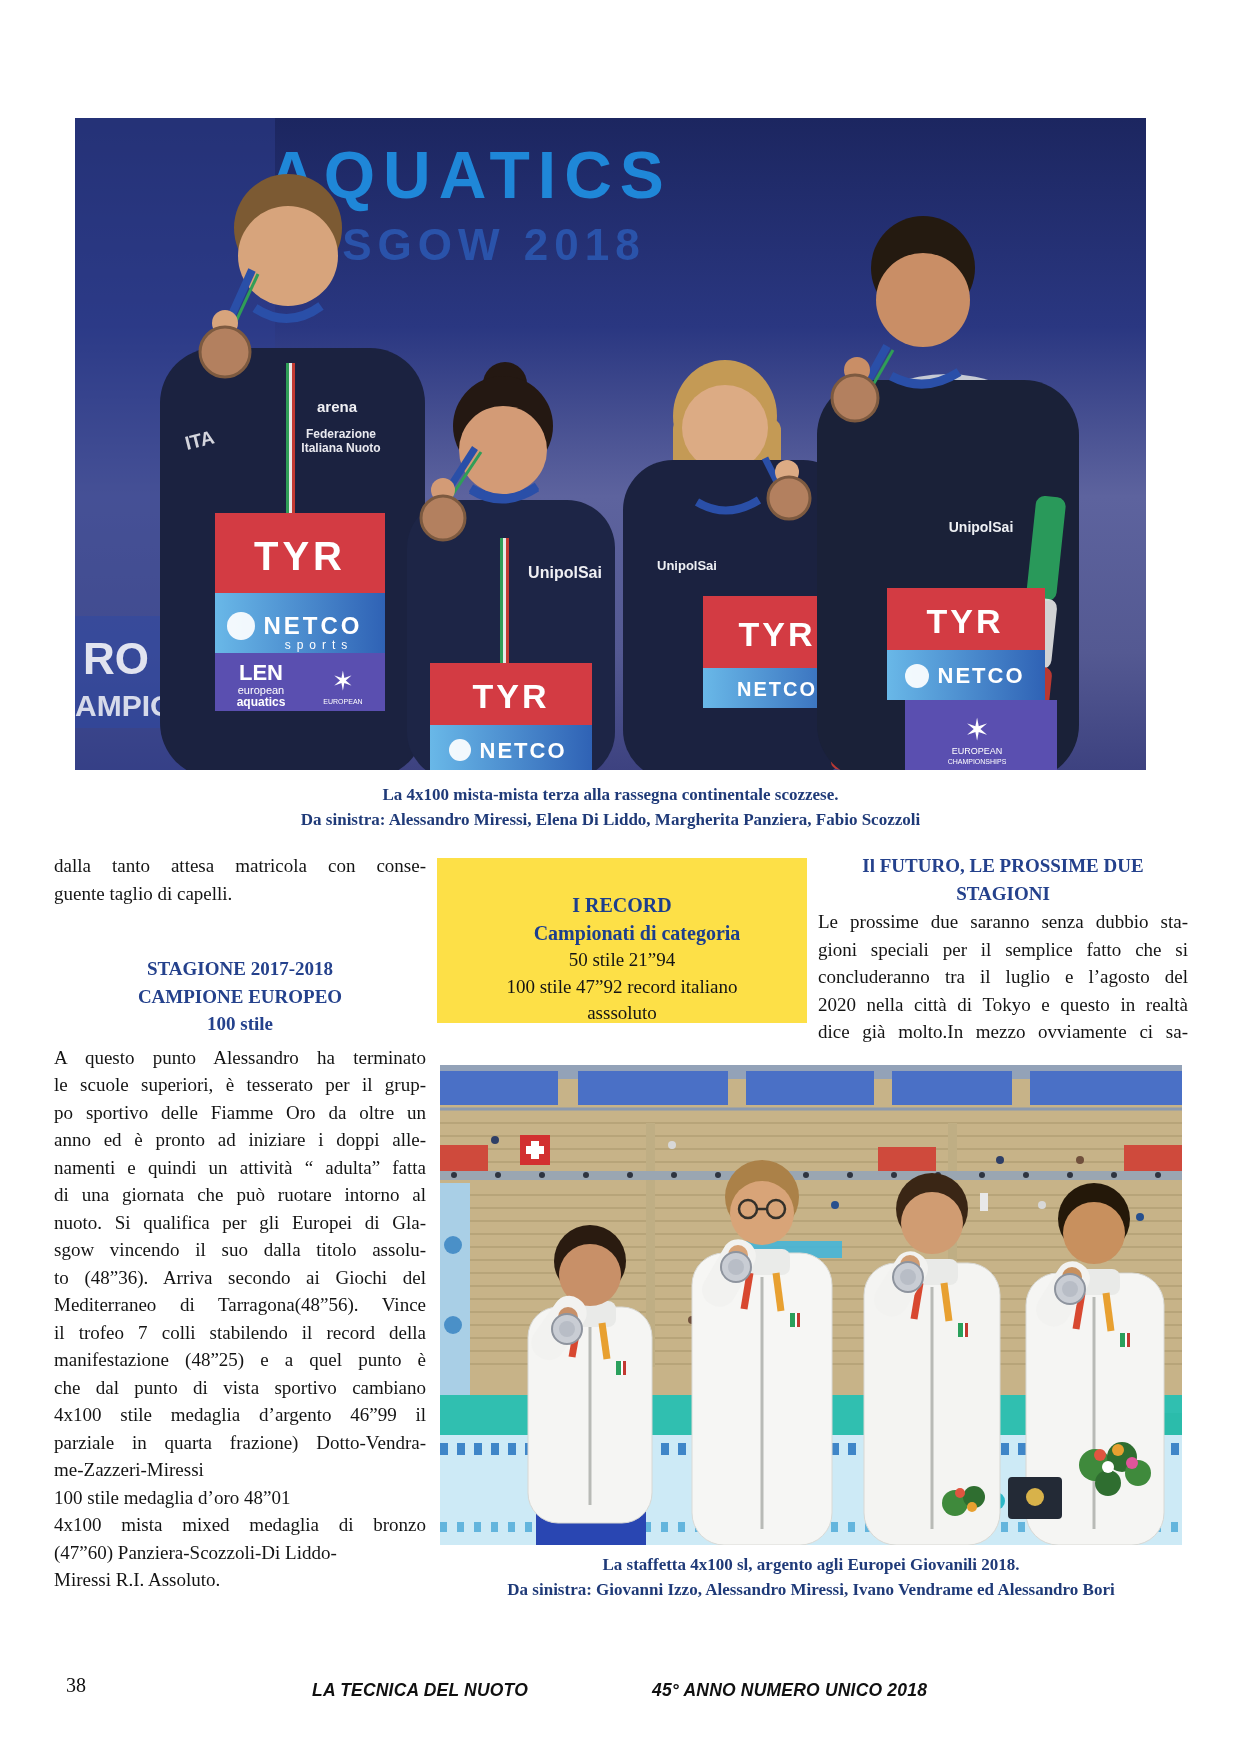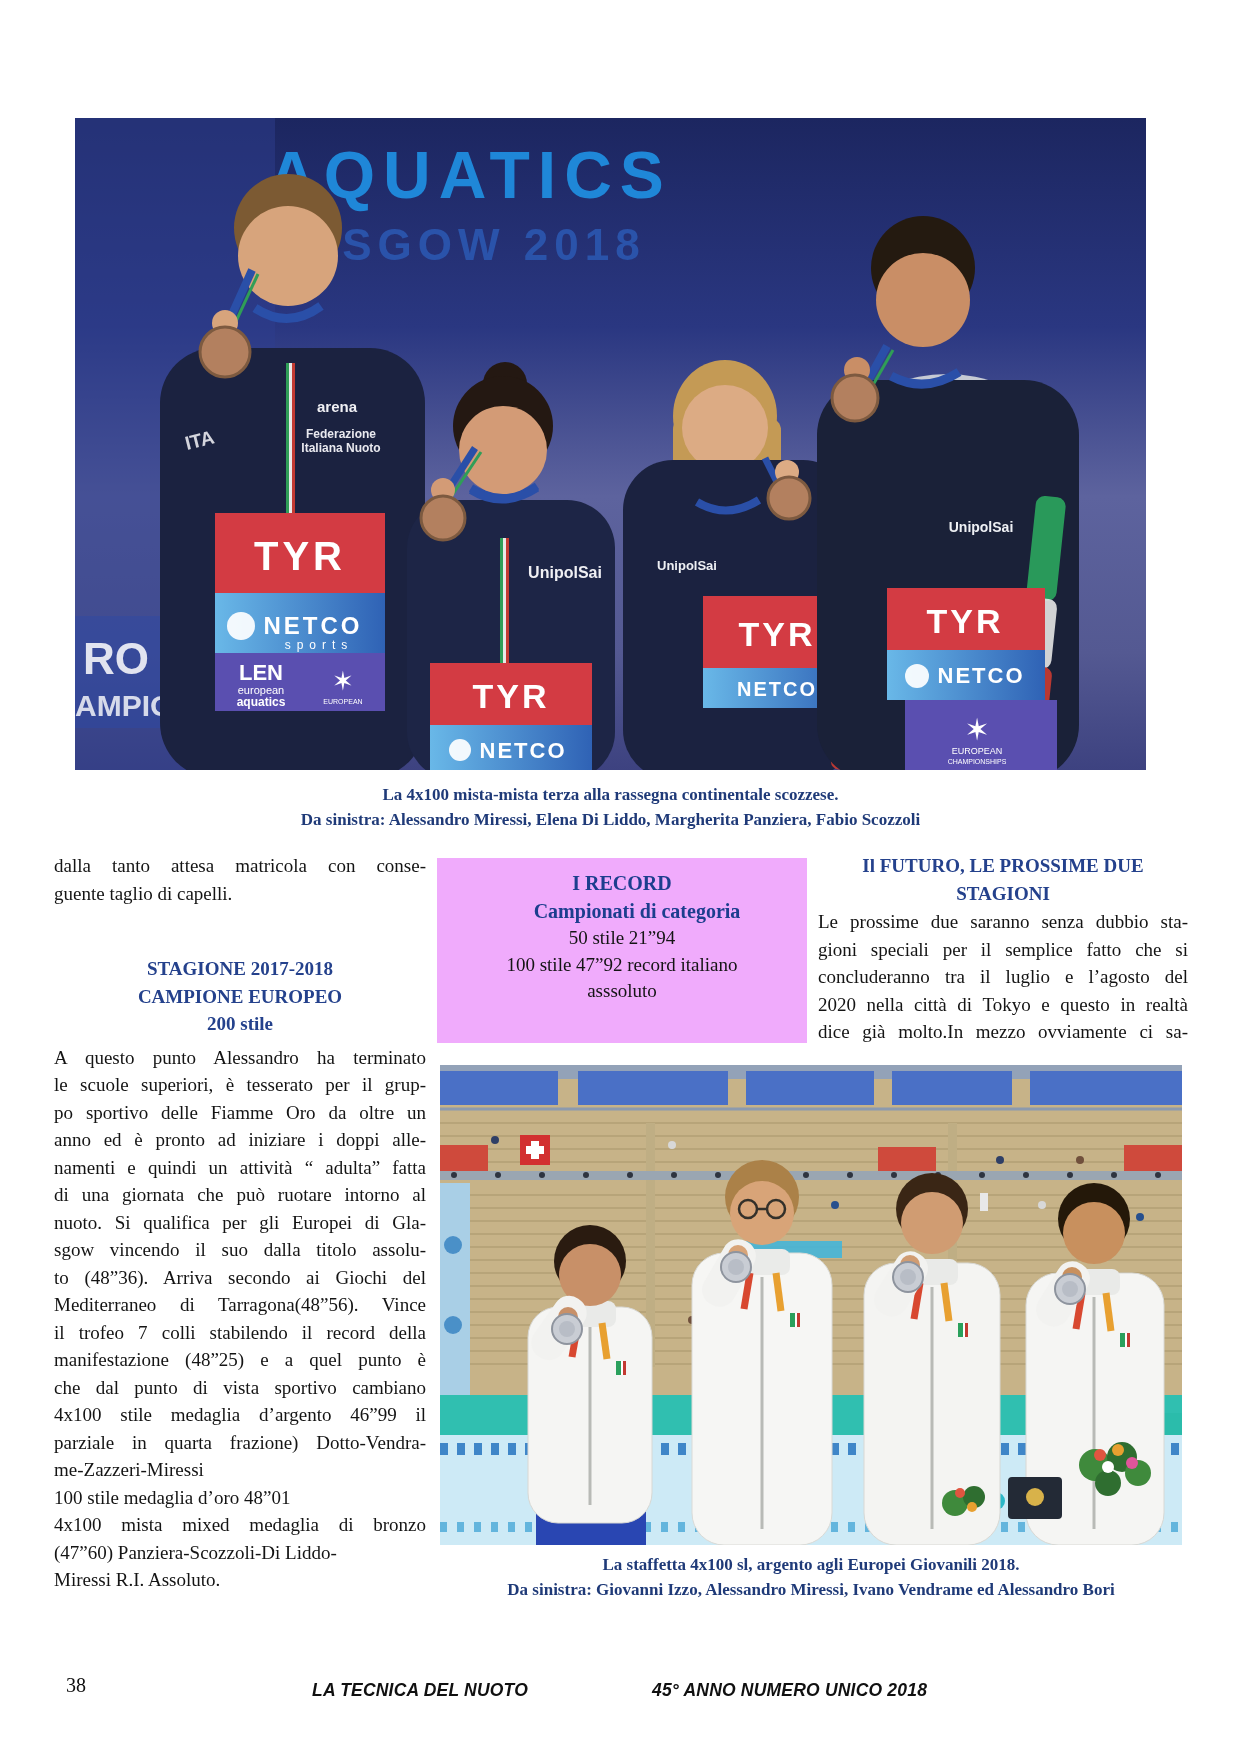--- a/index.html
+++ b/index.html
@@ -16,22 +16,22 @@
   .cap2{left:440px;top:1552px;width:742px;}
   .col{position:absolute;font-size:19px;line-height:27.5px;}
   .col.left{left:54px;top:852px;width:372px;}
   .col.right{left:818px;top:852px;width:370px;}
   .ln{text-align:justify;text-justify:inter-word;}
   .ln.j{text-align-last:justify;}
   .center .ln, .center .ln.j{text-align:center;text-align-last:center;}
   .heading .ln{color:#24418c;font-weight:bold;}
   .col.left .heading{margin-top:48px;margin-bottom:6px;}
   .col.right .heading{margin-bottom:1px;}
-  .recordbox{position:absolute;left:437px;top:858px;width:370px;height:185px;
-             background:#f0abfc;text-align:center;box-sizing:border-box;padding-top:12px;}
+  .recordbox{position:absolute;left:437px;top:858px;width:370px;height:165px;
+             background:#fde047;text-align:center;box-sizing:border-box;padding-top:34px;}
   .rb-title{color:#1c3e8e;font-weight:bold;font-size:20px;line-height:27px;}
   .rb-sub{color:#1c3e8e;font-weight:bold;font-size:20px;line-height:28px;margin-left:30px;}
   .rb-lines .ln{font-size:19px;line-height:26.5px;}
   .pagefooter{position:absolute;left:0;top:1670px;width:1240px;height:40px;}
   .pageno{position:absolute;left:66px;top:4px;font-size:20px;color:#101010;}
   .fjournal{position:absolute;left:312px;top:10px;}
   .fissue{position:absolute;left:652px;top:10px;}
   .fjournal,.fissue{font-family:"Liberation Sans",sans-serif;font-weight:bold;font-style:italic;
                     font-size:17.5px;color:#101010;letter-spacing:.2px;}
   .svgtxt{font-family:"Liberation Sans",sans-serif;}
@@ -182,21 +182,21 @@
   </div>
 
   <div class="col left">
     <div class="lines">
         <div class="ln j">dalla tanto attesa matricola con conse-</div>
         <div class="ln">guente taglio di capelli.</div>
       </div>
     <div class="lines center heading">
         <div class="ln j">STAGIONE 2017-2018</div>
         <div class="ln j">CAMPIONE EUROPEO</div>
-        <div class="ln j">200 stile</div>
+        <div class="ln j">100 stile</div>
       </div>
     <div class="lines">
         <div class="ln j">A questo punto Alessandro ha terminato</div>
         <div class="ln j">le scuole superiori, è tesserato per il grup-</div>
         <div class="ln j">po sportivo delle Fiamme Oro da oltre un</div>
         <div class="ln j">anno ed è pronto ad iniziare i doppi alle-</div>
         <div class="ln j">namenti e quindi un attività “ adulta” fatta</div>
         <div class="ln j">di una giornata che può ruotare intorno al</div>
         <div class="ln j">nuoto. Si qualifica per gli Europei di Gla-</div>
         <div class="ln j">sgow vincendo il suo dalla titolo assolu-</div>

